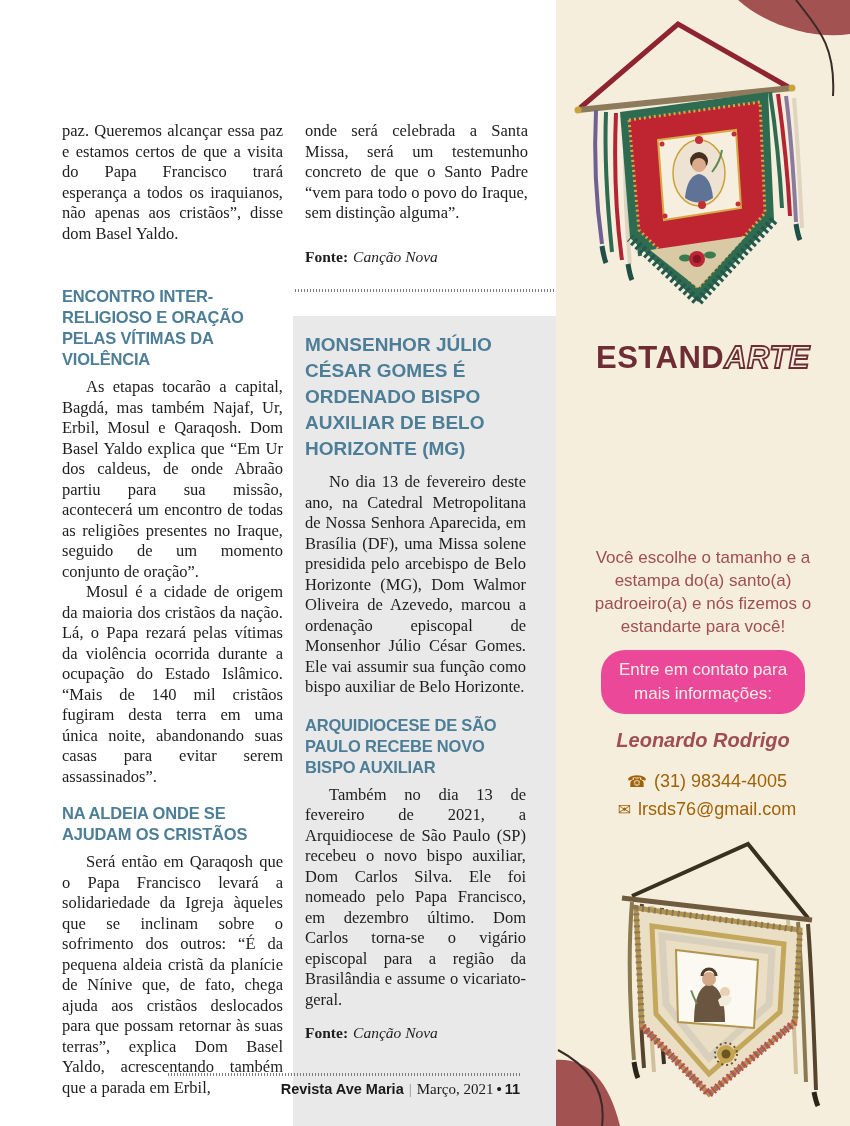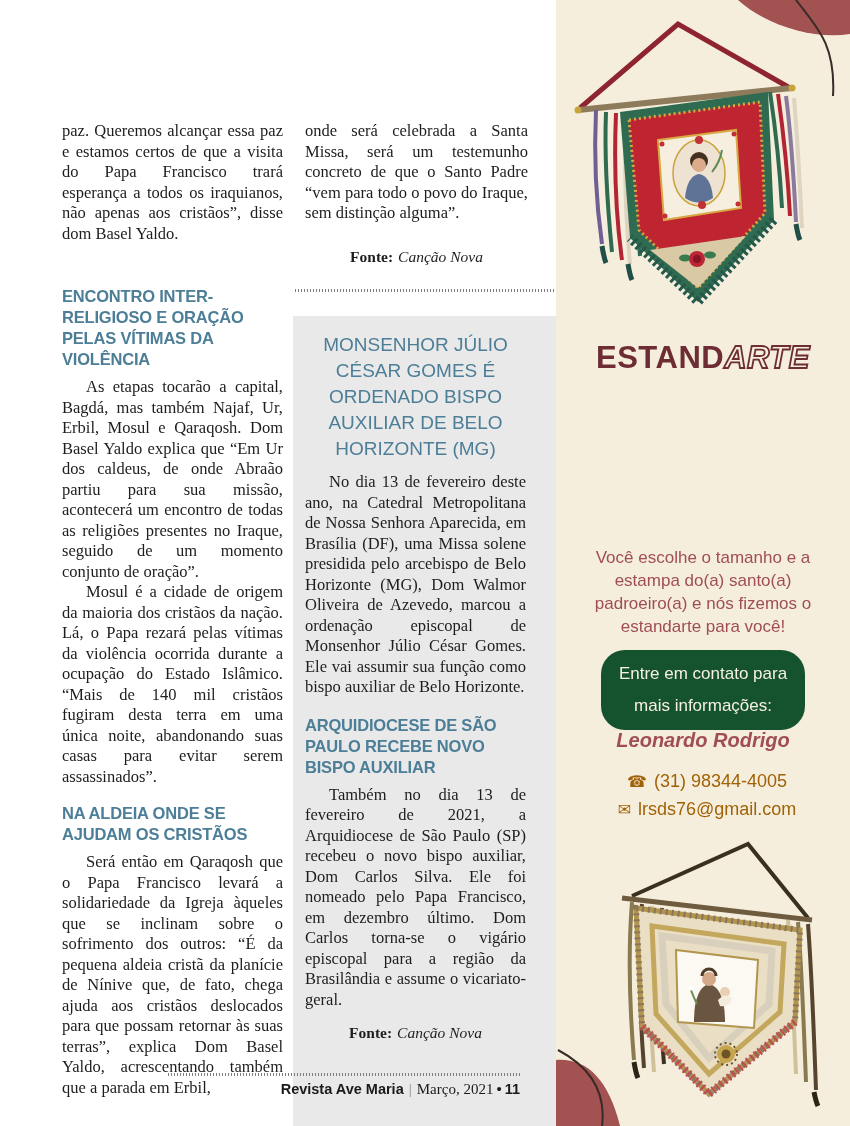--- a/index.html
+++ b/index.html
@@ -23,44 +23,44 @@
 
   .teal-heading {
     font-family:"Liberation Sans", sans-serif;
     font-weight:bold; color:#4d7e97;
     font-size:16.5px; line-height:21px; letter-spacing:-0.2px;
     margin:16px 0 7px;
   }
   .mt-lg { margin-top:42px; }
 
   .source-line {
-    margin-top:24px; text-align:center;
+    margin-top:24px; text-align:left;
     font-size:15.5px; color:#1d1d1d;
     font-family:"Liberation Serif", serif;
   }
   .source-line .lbl { font-weight:bold; margin-right:5px; }
   .source-line .val { font-style:italic; }
 
   
   .dotted-sep {
     position:absolute; height:3px;
     background:repeating-linear-gradient(90deg,#7c7c7c 0 1px,transparent 1px 3px);
   }
   .mid-sep    { left:295px; top:289px; width:261px; }
   .footer-sep { left:168px; top:1073px; width:354px; z-index:6; }
 
   
   .gray-box {
     position:absolute; left:293px; top:316px; width:263px; height:810px;
     background:#e9e9e9; padding:14px 30px 0 12px;
   }
   .box-heading {
-    font-family:"Liberation Sans", sans-serif; font-weight:normal;
+    font-family:"Liberation Sans", sans-serif; font-weight:bold;
     color:#4d7e97; font-size:19px; line-height:26px;
-    text-align:center; margin:2px 0 10px;
+    margin:2px 0 10px;
   }
   .gray-box .teal-heading { margin-top:17px; }
   .gray-box .source-line  { margin-top:14px; }
 
   
   .footer-text {
     position:absolute; left:168px; top:1080px; width:354px;
     text-align:right; z-index:6; color:#1a1a1a;
     font-family:"Liberation Serif", serif; font-size:15px; line-height:18px;
     padding-right:2px;
@@ -94,23 +94,23 @@
     position:absolute; left:14px; width:266px;
     text-align:center; color:#a04e53;
     font-size:17px; line-height:23px;
   }
   .ad-intro { top:423px; }
   .ad-bold  { font-weight:bold; }
   .ad-body  { top:546px; }
   .ad-pill {
     position:absolute; top:650px; left:50%; transform:translateX(-50%);
     width:204px; padding:8px 14px;
-    background:#14532d; color:#f7efe2;
+    background:#ec4899; color:#f7efe2;
     border-radius:24px; text-align:center;
-    font-size:17px; line-height:32px;
+    font-size:17px; line-height:24px;
   }
   .ad-name {
     position:absolute; top:729px; left:0; width:100%;
     text-align:center; font-weight:bold; font-style:italic;
     font-size:20px; color:#a04e53;
   }
   .ad-contact {
     position:absolute; left:4px; width:100%;
     text-align:center; font-size:18px; line-height:22px; color:#a16207;
   }

